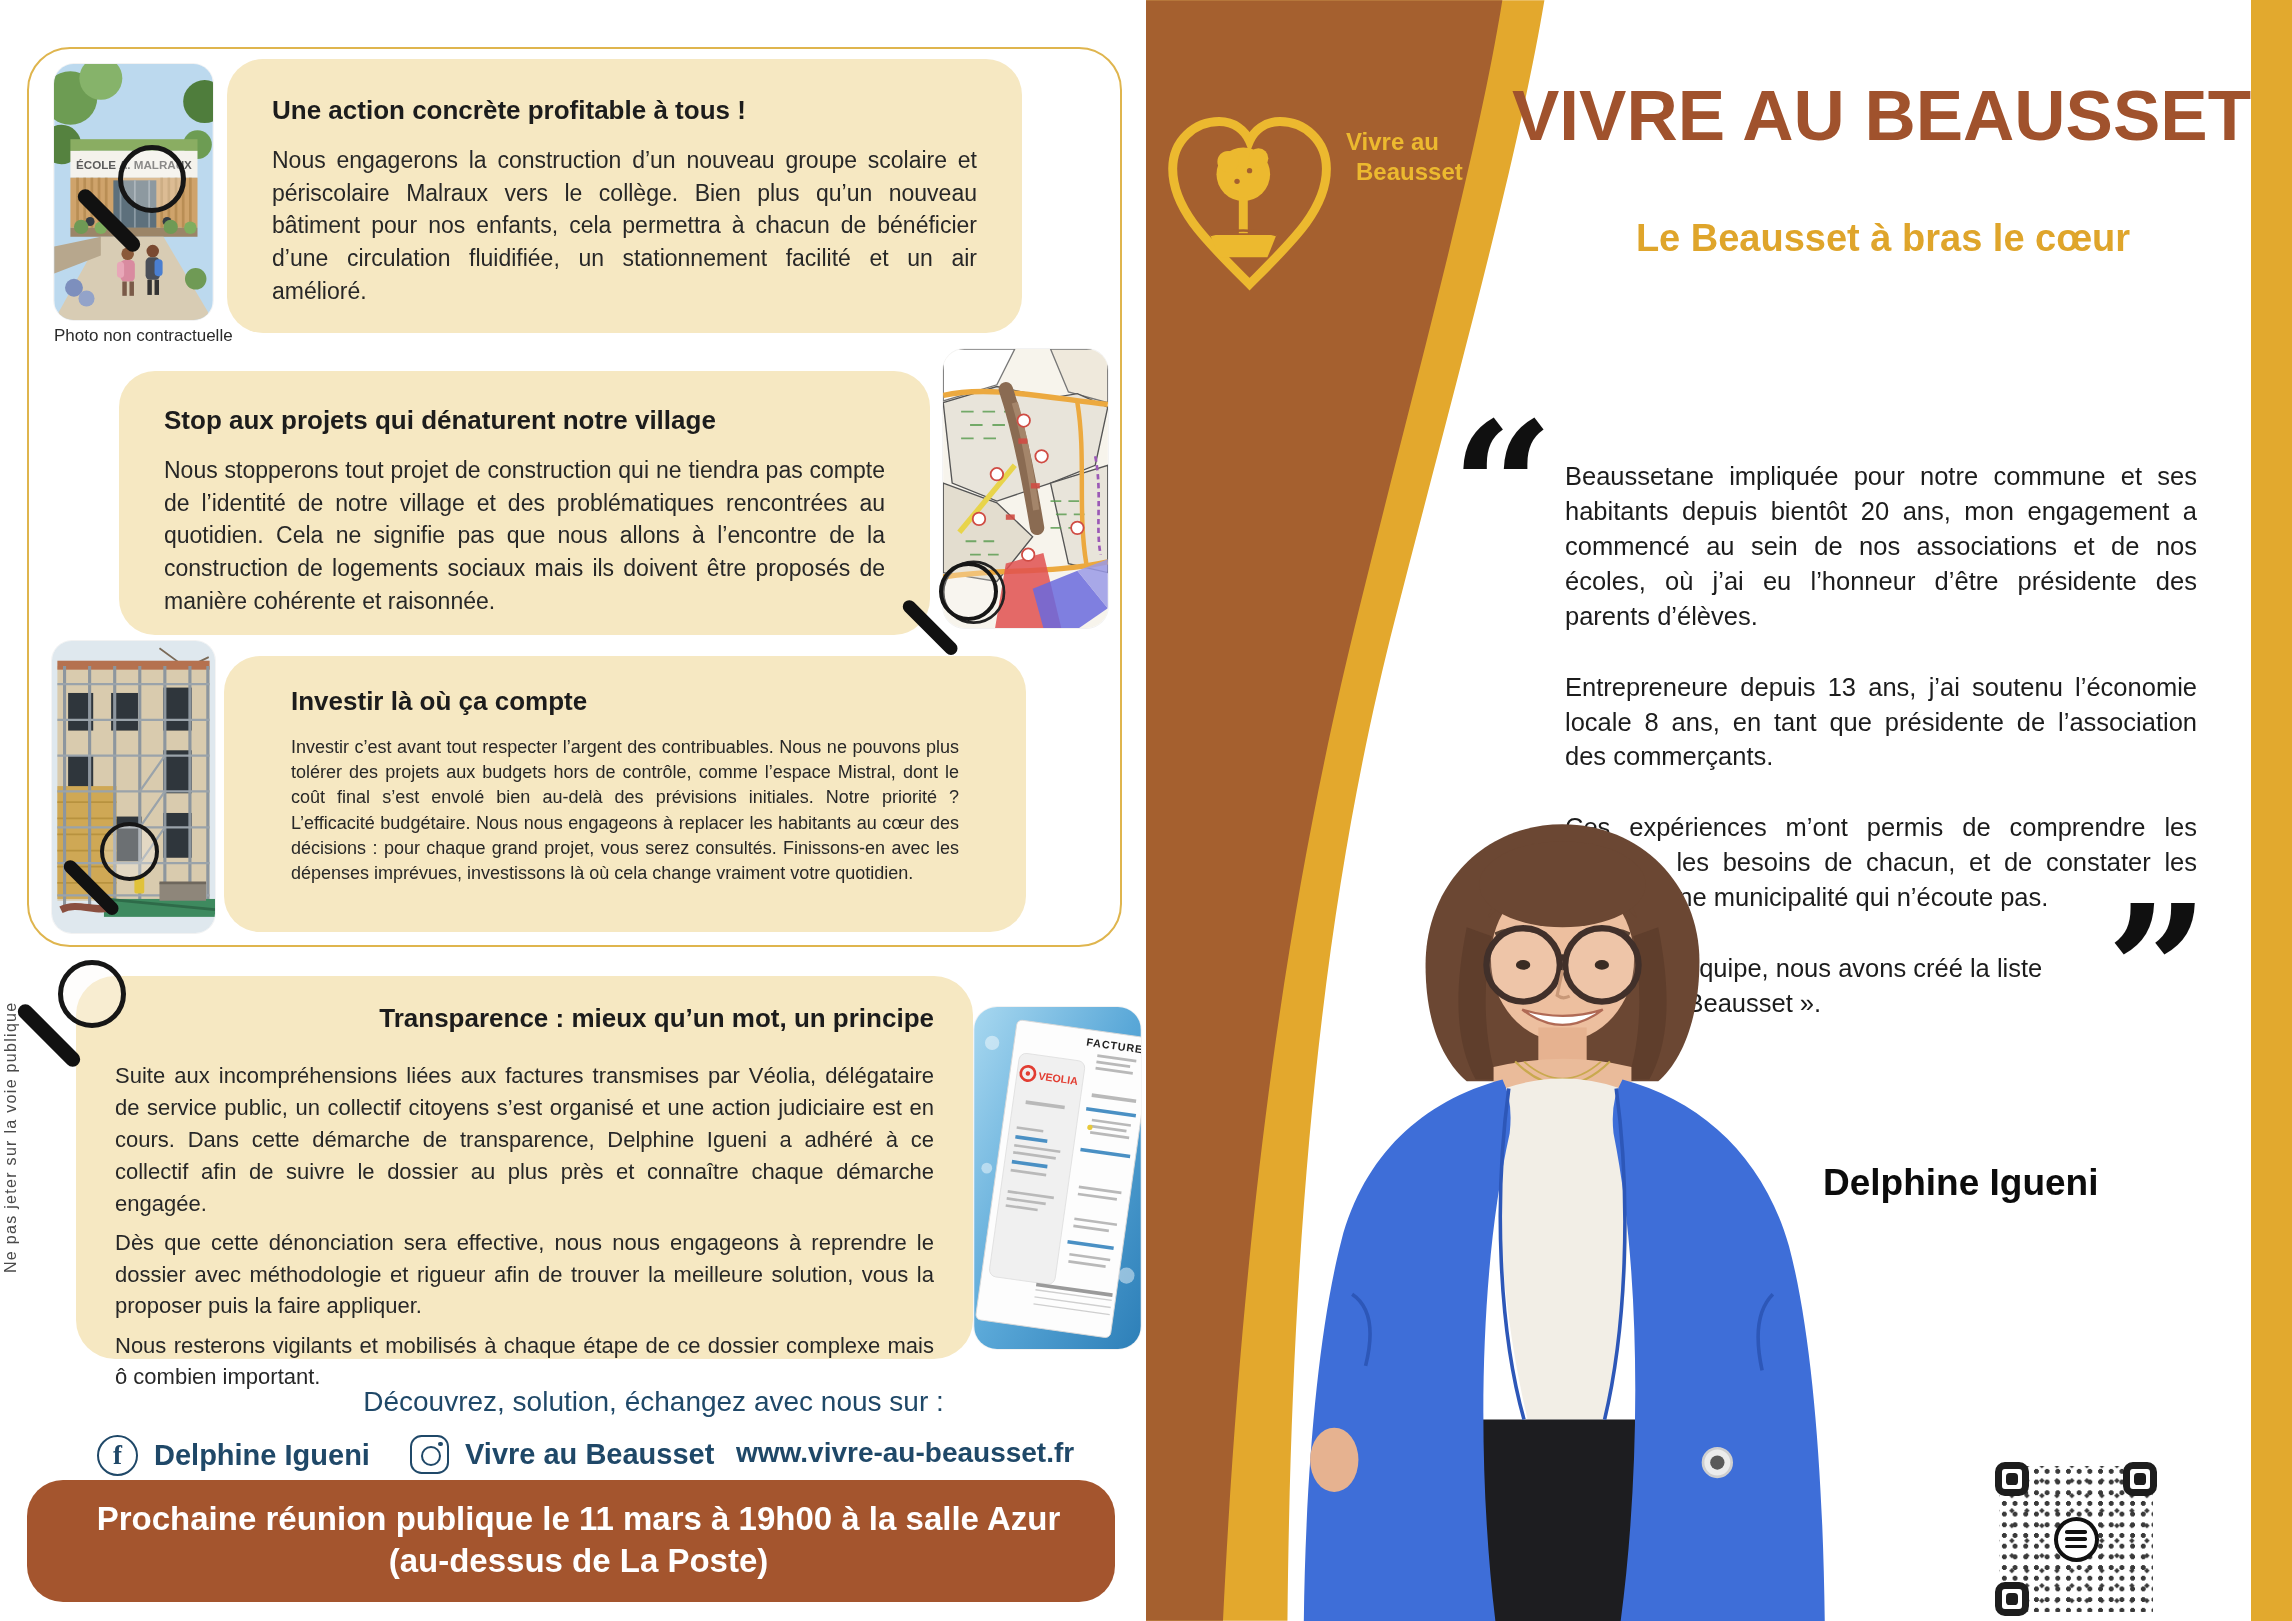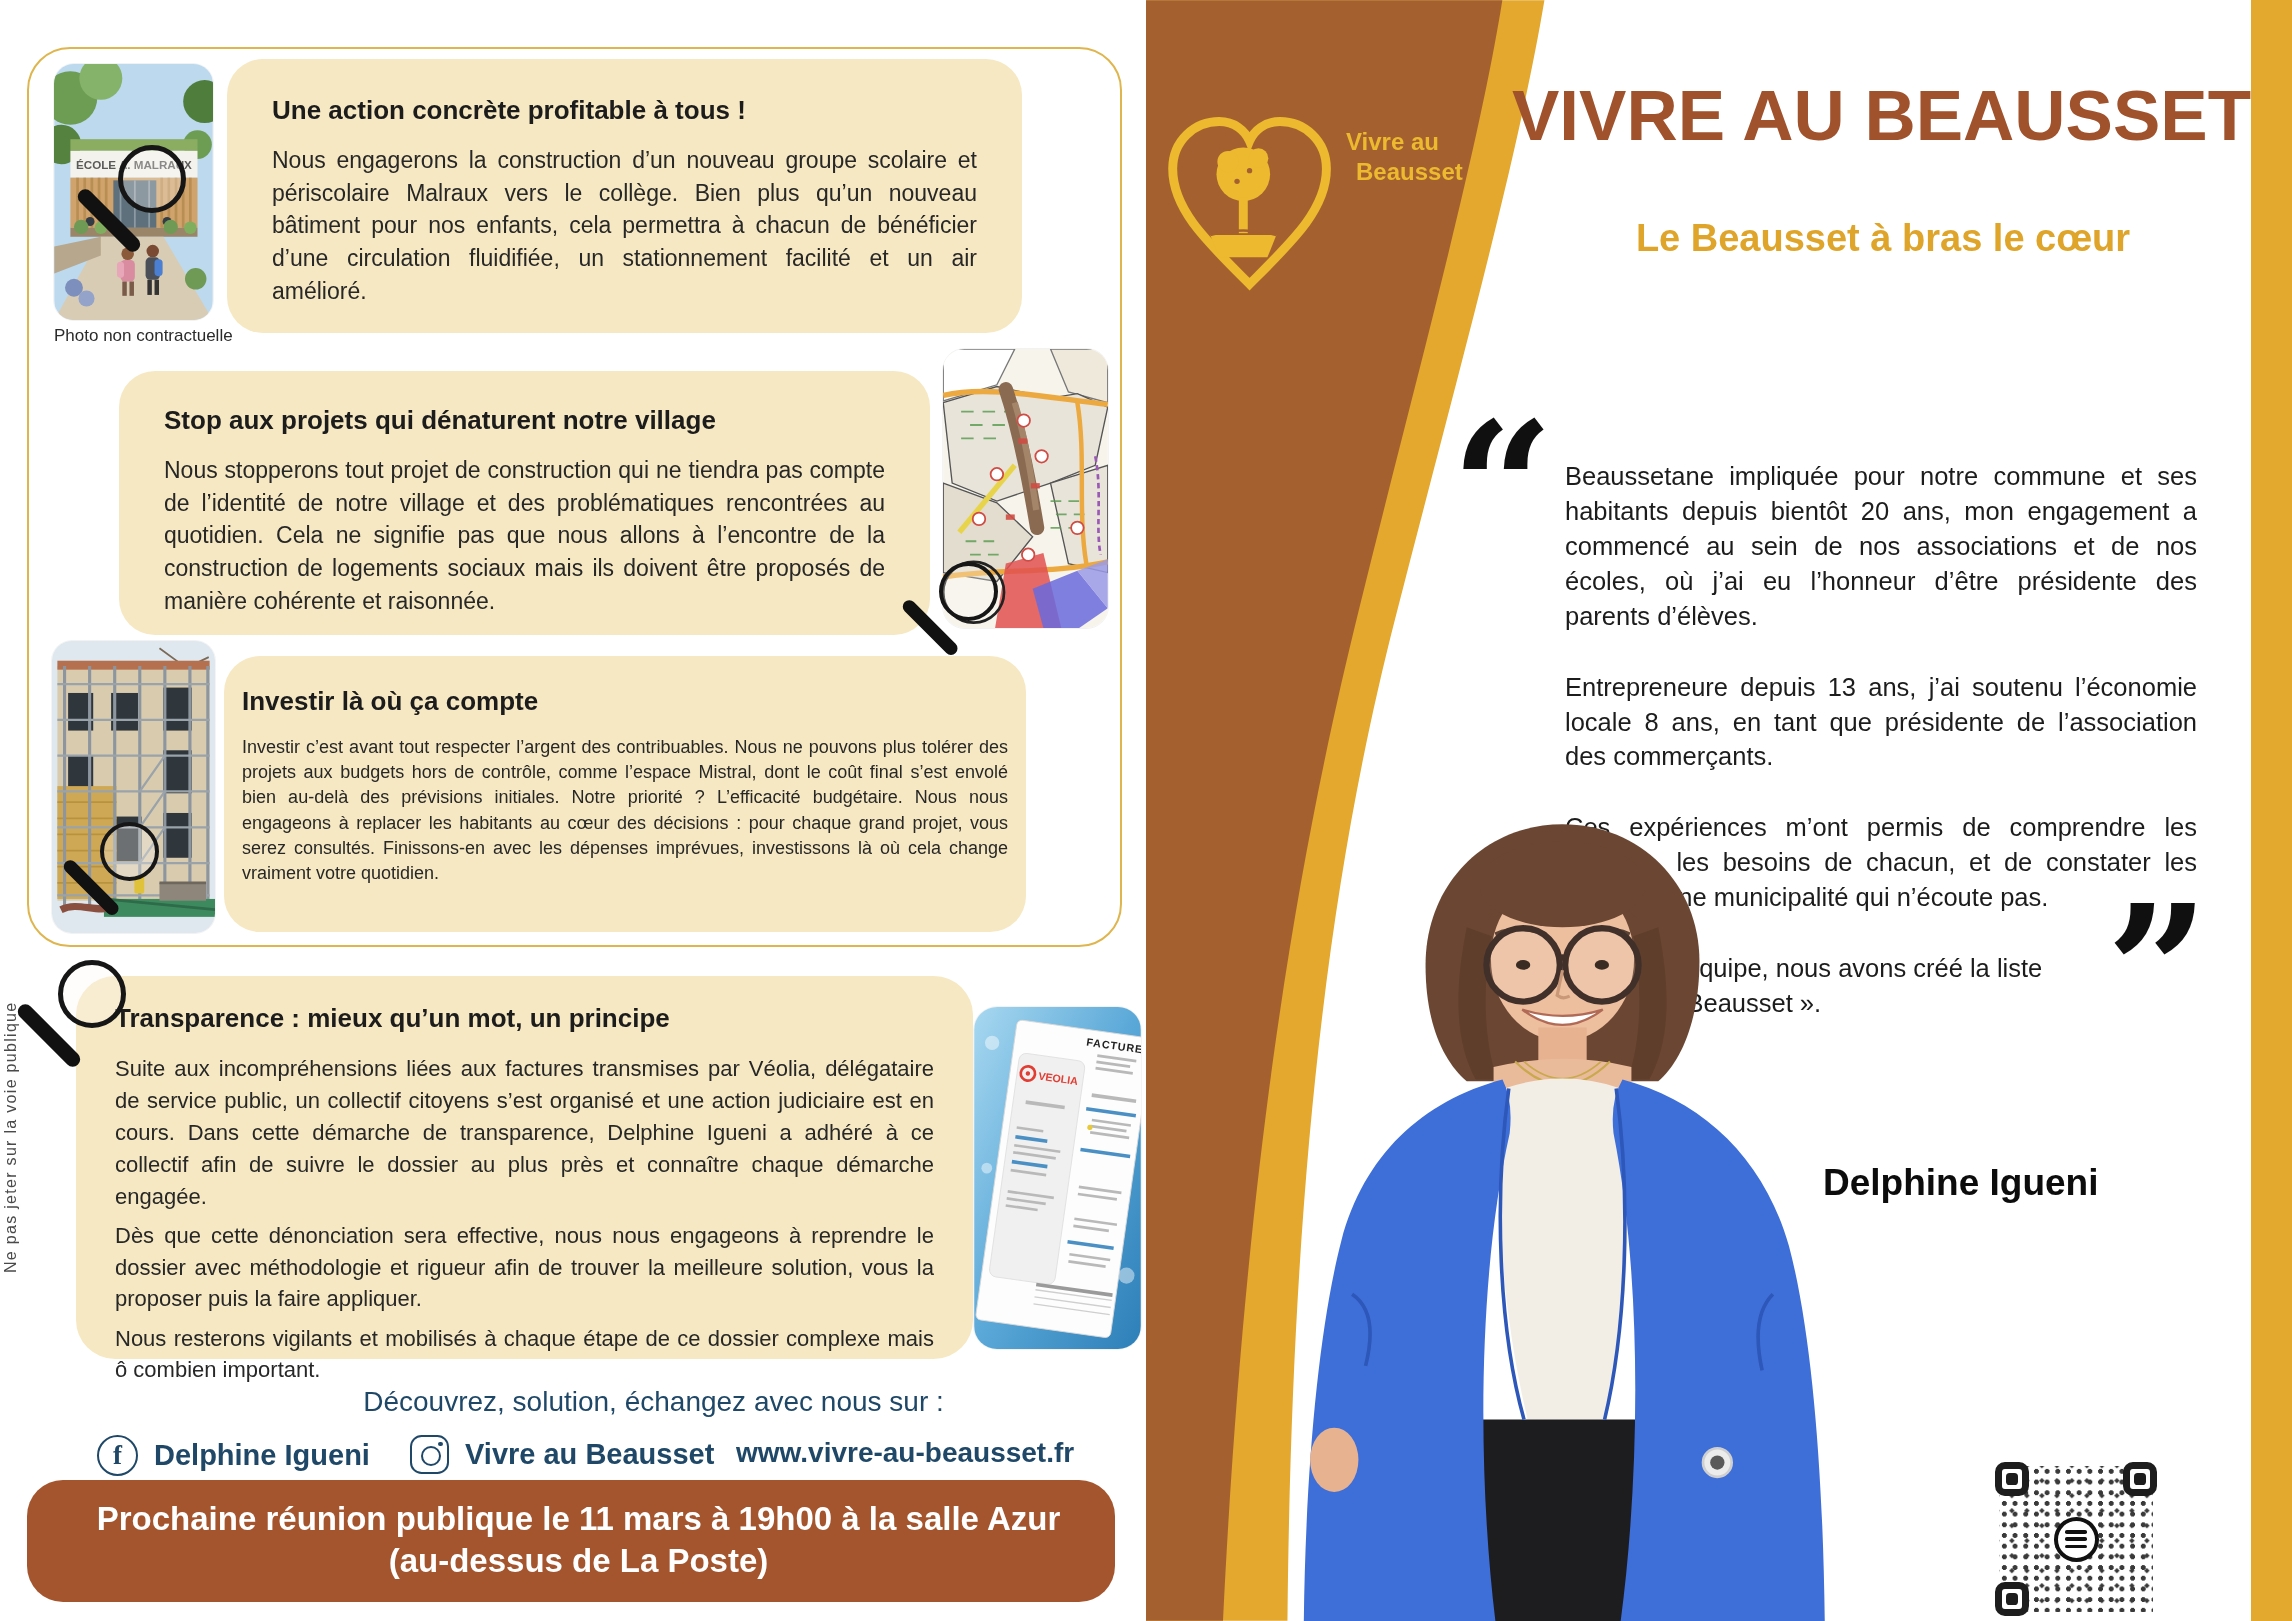--- a/index.html
+++ b/index.html
@@ -16,24 +16,24 @@
   .gold-frame{
     position:absolute;left:27px;top:47px;width:1091px;height:896px;
     border:2.7px solid #DFB54E;border-radius:43px;
   }
   .cream-box{position:absolute;background:#F6E8C2;border-radius:36px;box-sizing:border-box;}
   .box-heading{font-weight:bold;font-size:26px;color:#1c1c1c;margin:0 0 18px 0;}
   .box-body{font-size:23px;line-height:1.42;text-align:justify;color:#272727;margin:0;}
   .box-body + .box-body{margin-top:7.2px;}
   #box1{left:227px;top:59px;width:795px;height:274px;padding:36px 45px;}
   #box2{left:119px;top:371px;width:811px;height:264px;padding:34px 45px;}
-  #box3{left:224px;top:656px;width:802px;height:276px;padding:30px 18px;}
+  #box3{left:224px;top:656px;width:802px;height:276px;padding:30px 67px;}
   #box3 .box-body{font-size:18px;line-height:1.4;}
   #box4{left:76px;top:976px;width:897px;height:383px;padding:27px 39px;border-radius:39px;}
-  #box4 .box-heading{margin-bottom:19px;}
+  #box4 .box-heading{margin-bottom:26px;text-align:right;}
   #box4 .box-body{font-size:22px;line-height:1.45;}
   .img-card{position:absolute;overflow:hidden;box-shadow:0 0 0 0.9px rgba(0,0,0,.05);}
   #img-school{left:54px;top:64px;width:159px;height:256px;border-radius:19.7px;}
   #img-map{left:943px;top:349px;width:165px;height:279px;border-radius:21.5px;}
   #img-build{left:52px;top:641px;width:163px;height:292px;border-radius:19.7px;}
   #img-invoice{left:974px;top:1007px;width:167px;height:342px;border-radius:23px;}
   .photo-caption{position:absolute;left:54px;top:326px;font-size:17px;color:#2b2b2b;}
   
   .magnifier{position:absolute;z-index:6;}
   .mag-circle{width:68px;height:68px;border:5.4px solid #161616;border-radius:50%;

